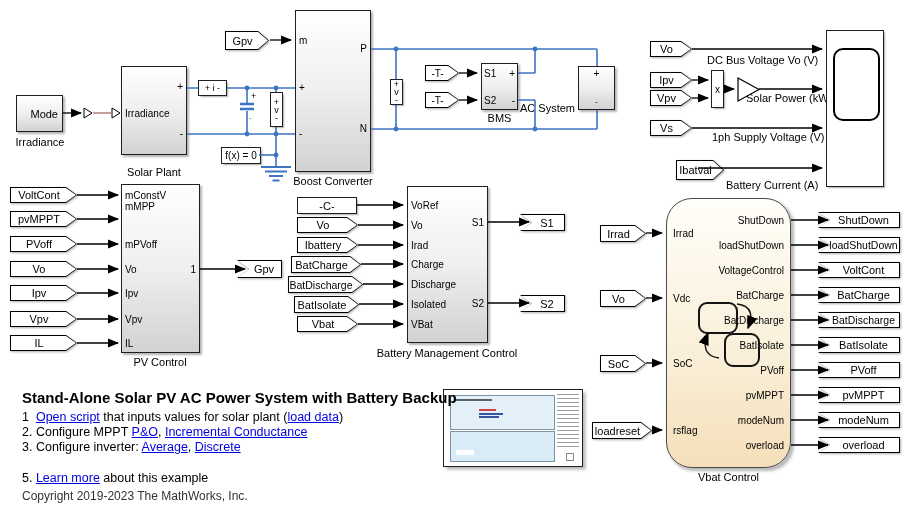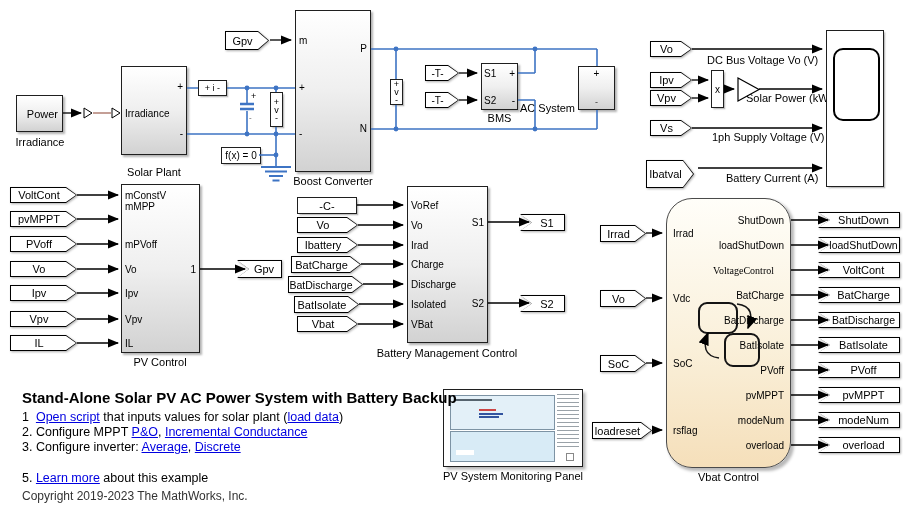--- a/index.html
+++ b/index.html
@@ -38,21 +38,21 @@
   .title{position:absolute;font-size:15px;font-weight:bold;white-space:nowrap;}
   svg.wires{position:absolute;left:0;top:0;pointer-events:none;}
   .dec{position:absolute;}
 </style>
 </head>
 <body>
 
 <div id="stage">
 
   <div class="blk" style="left:16px;top:95px;width:47px;height:37px;display:flex;align-items:center;justify-content:flex-end;padding-right:4px;font-size:11px;">
-      <span>Power</span>
+      <span>Mode</span>
     </div>
   <div class="nm" style="left:9px;top:136px;width:62px;">Irradiance</div>
 
   <div class="blk" style="left:121px;top:66px;width:66px;height:89px;">
     <span class="pl" style="top:41px;">Irradiance</span>
     <span class="pl pr" style="top:14px;">+</span>
     <span class="pl pr" style="top:61px;">-</span>
   </div>
   <div class="nm" style="left:111px;top:166px;width:86px;">Solar Plant</div>
 
@@ -132,37 +132,37 @@
   <div class="tag tf" style="left:650px;top:90px;width:42px;height:16px;">
       <span class="o"></span>
       <span class="i"></span>
       <span class="t">Vpv</span>
     </div>
   <div class="tag tf" style="left:650px;top:120px;width:42px;height:16px;">
       <span class="o"></span>
       <span class="i"></span>
       <span class="t">Vs</span>
     </div>
-  <div class="tag tf" style="left:646px;top:160px;width:48px;height:28px;">
+  <div class="tag tf" style="left:676px;top:160px;width:48px;height:20px;">
       <span class="o"></span>
       <span class="i"></span>
       <span class="t">Ibatval</span>
     </div>
 
   <div class="flat cc" style="left:711px;top:70px;width:13px;height:38px;font-size:10px;">
       <span>x</span>
     </div>
   <div class="abs" style="left:739px;top:82px;width:17px;height:14px;font-size:9px;display:flex;align-items:center;">
       <span>K-</span>
     </div>
 
   <div class="ann" style="left:707px;top:54px;">DC Bus Voltage Vo (V)</div>
   <div class="ann" style="left:746px;top:92px;">Solar Power (kW)</div>
   <div class="ann" style="left:712px;top:131px;">1ph Supply Voltage (V)</div>
-  <div class="ann" style="left:710px;top:172px;padding-left:16px;">Battery Current (A)</div>
+  <div class="ann" style="left:710px;top:179px;padding-left:16px;">Battery Current (A)</div>
 
   <div class="flat" style="left:826px;top:30px;width:58px;height:157px;border-width:1.5px;">
     <span class="sicon" style="left:6px;top:17px;width:43px;height:69px;"></span>
   </div>
 
   <div class="tag tf" style="left:10px;top:187px;width:67px;height:16px;">
       <span class="o"></span>
       <span class="i"></span>
       <span class="t">VoltCont</span>
     </div>
@@ -294,21 +294,21 @@
       <span class="t">loadreset</span>
     </div>
 
   <div class="chart" style="left:666px;top:198px;width:125px;height:270px;">
     <span class="pl" style="left:6px;top:29px;">Irrad</span>
     <span class="pl" style="left:6px;top:94px;">Vdc</span>
     <span class="pl" style="left:6px;top:159px;">SoC</span>
     <span class="pl" style="left:6px;top:226px;">rsflag</span>
     <span class="pl pr" style="top:16px;right:6px;">ShutDown</span>
     <span class="pl pr" style="top:41px;right:6px;">loadShutDown</span>
-    <span class="pl pr" style="top:66px;right:16px;font-family:Liberation Serif, serif;">VoltageControl</span>
+    <span class="pl pr" style="top:66px;right:6px;">VoltageControl</span>
     <span class="pl pr" style="top:91px;right:6px;">BatCharge</span>
     <span class="pl pr" style="top:116px;right:6px;">BatDischarge</span>
     <span class="pl pr" style="top:141px;right:6px;">BatIsolate</span>
     <span class="pl pr" style="top:166px;right:6px;">PVoff</span>
     <span class="pl pr" style="top:191px;right:6px;">pvMPPT</span>
     <span class="pl pr" style="top:216px;right:6px;">modeNum</span>
     <span class="pl pr" style="top:241px;right:6px;">overload</span>
     <span class="state" style="left:31px;top:103px;width:36px;height:28px;"></span>
     <span class="state" style="left:57px;top:134px;width:32px;height:30px;"></span>
   </div>
@@ -371,21 +371,20 @@
       <span class="dec" style="left:28px;top:13px;width:17px;height:2px;background:#cc4444;"></span>
       <span class="dec" style="left:28px;top:17px;width:24px;height:1.5px;background:#33549f;"></span>
       <span class="dec" style="left:28px;top:20px;width:20px;height:1.5px;background:#33549f;"></span>
     </span>
     <span class="dec" style="left:6px;top:41px;width:103px;height:29px;background:#d8ebf6;border:1px solid #7d93a4;">
       <span class="dec" style="left:5px;top:18px;width:18px;height:5px;background:#ffffff;"></span>
     </span>
     <span class="dec" style="left:113px;top:4px;width:22px;height:56px;background:repeating-linear-gradient(180deg,#9aa2a8 0,#9aa2a8 1px,transparent 1px,transparent 4px);"></span>
     <span class="dec" style="left:122px;top:63px;width:6px;height:6px;border:1px solid #888;background:#fff;"></span>
   </div>
-  <div class="nm" style="left:433px;top:470px;width:160px;">PV System Monitoring Panel</div>
 
   <div class="title" style="left:22px;top:389px;">Stand-Alone Solar PV AC Power System with Battery Backup</div>
   <div class="note" style="left:22px;top:410px;"><span>1  </span><span class="lnk">Open script</span><span> that inputs values for solar plant (</span><span class="lnk">load data</span><span>)</span></div>
   <div class="note" style="left:22px;top:425px;"><span>2. Configure MPPT </span><span class="lnk">P&amp;O</span><span>, </span><span class="lnk">Incremental Conductance</span></div>
   <div class="note" style="left:22px;top:440px;"><span>3. Configure inverter: </span><span class="lnk">Average</span><span>, </span><span class="lnk">Discrete</span></div>
   <div class="note" style="left:22px;top:471px;"><span>5. </span><span class="lnk">Learn more</span><span> about this example</span></div>
   <div class="note" style="left:22px;top:489px;font-size:12px;color:#333;">Copyright 2019-2023 The MathWorks, Inc.</div>
 
   <svg class="wires" width="907" height="516" viewBox="0 0 907 516">
     <defs>

